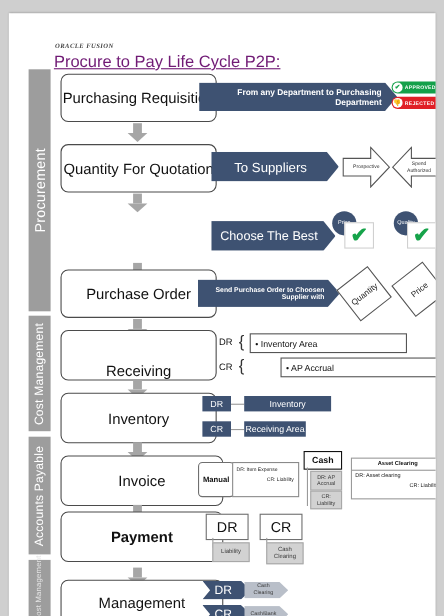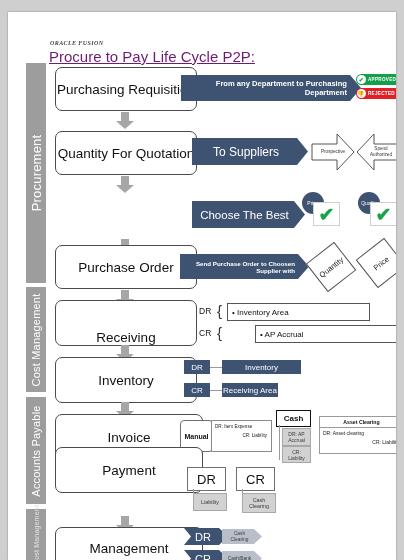--- a/index.html
+++ b/index.html
@@ -349,21 +349,21 @@
     <div class="acrow">
       <span class="l">DR: Asset clearing</span>
       <span class="r">CR: Liability</span>
     </div>
   </div>
   <div class="downarrow" style="left:108px;top:447px;">
     <i></i>
       <b></b>
   </div>
 
-  <div class="stage wide" style="top:435px;height:44px;">
+  <div class="stage wide" style="top:453px;height:44px;font-weight:bold;">
     <span>Payment</span>
   </div>
   <div class="wbox" style="left:179px;top:455px;width:37px;height:22px;font-size:13px;">
     <span>DR</span>
   </div>
   <div class="vline" style="left:185px;top:477px;height:9px;"></div>
   <div class="gbox" style="left:185px;top:481px;width:32px;height:16px;font-size:5.4px;">
     <span>Liability</span>
   </div>
   <div class="wbox" style="left:228px;top:455px;width:37px;height:22px;font-size:13px;">

